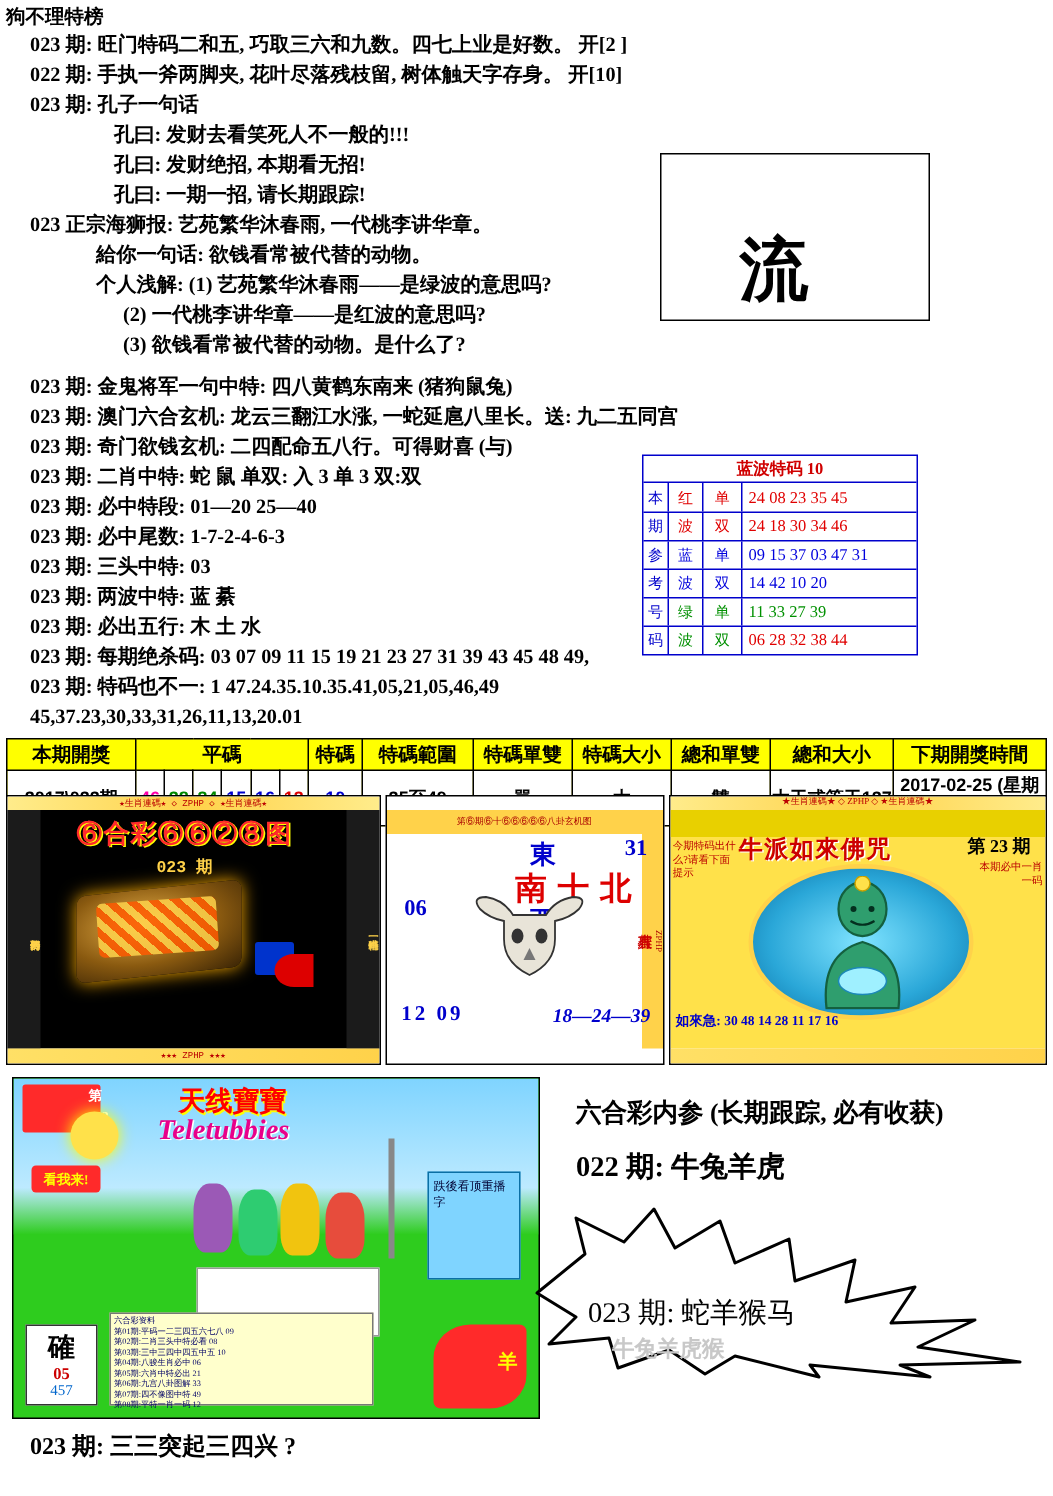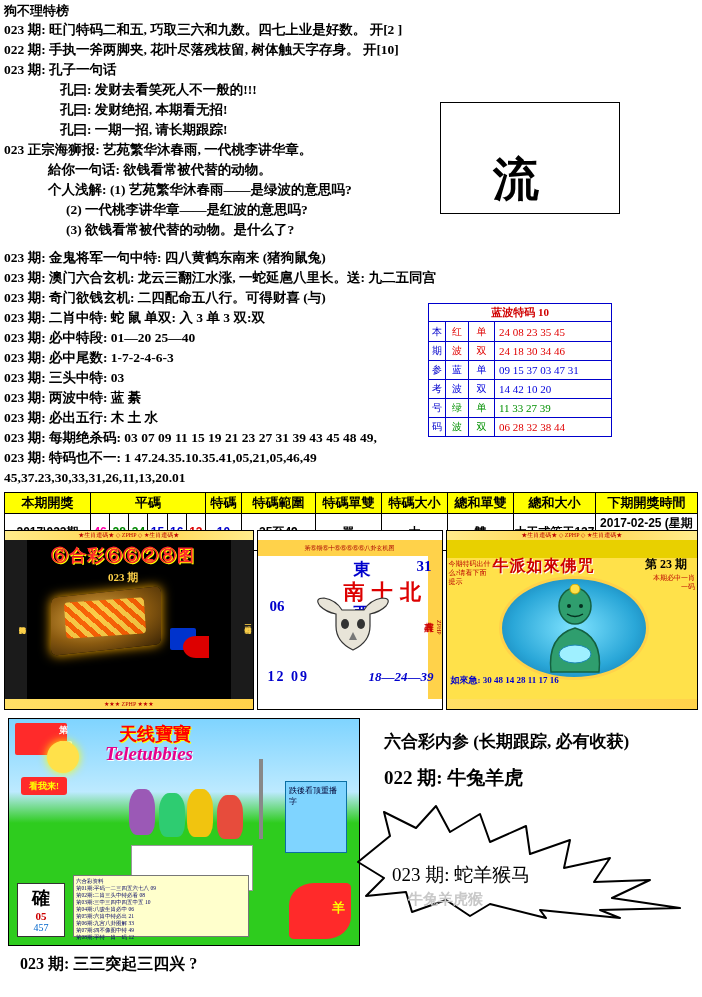--- a/index.html
+++ b/index.html
@@ -25,20 +25,21 @@
     letter-spacing: 0px;
   }
   .lines {
     padding: 0 4px;
   }
   .line {
     font-size: 13.5px;
     line-height: 20px;
     white-space: nowrap;
     font-weight: bold;
+    margin-left: 16px;
   }
   .line.indent1 { padding-left: 56px; }
   .line.indent2 { padding-left: 44px; }
   .line.indent3 { padding-left: 62px; }
 
   .kai { font-weight: bold; }
 
   
   .box-liu {
     position: absolute;
@@ -138,21 +139,21 @@
     height: 180px;
     display: flex;
     gap: 3px;
   }
   .pic {
     position: relative;
     border: 1px solid #000;
     overflow: hidden;
     background: #fff;
   }
-  .pic1 { width: 255px; }
+  .pic1 { width: 255px; font-family: Liberation Mono, monospace; }
   .pic2 { width: 190px; }
   .pic3 { width: 258px; }
 
   .pic-strip {
     position: absolute; left: 0; top: 0; width: 100%; height: 9px;
     background: linear-gradient(90deg,#ffec8b 0%,#ffd24a 50%,#ffec8b 100%);
     font-size: 6px; color: #b00; text-align: center; line-height: 9px; white-space: nowrap;
     overflow: hidden;
   }
   .pic-bottomstrip {

